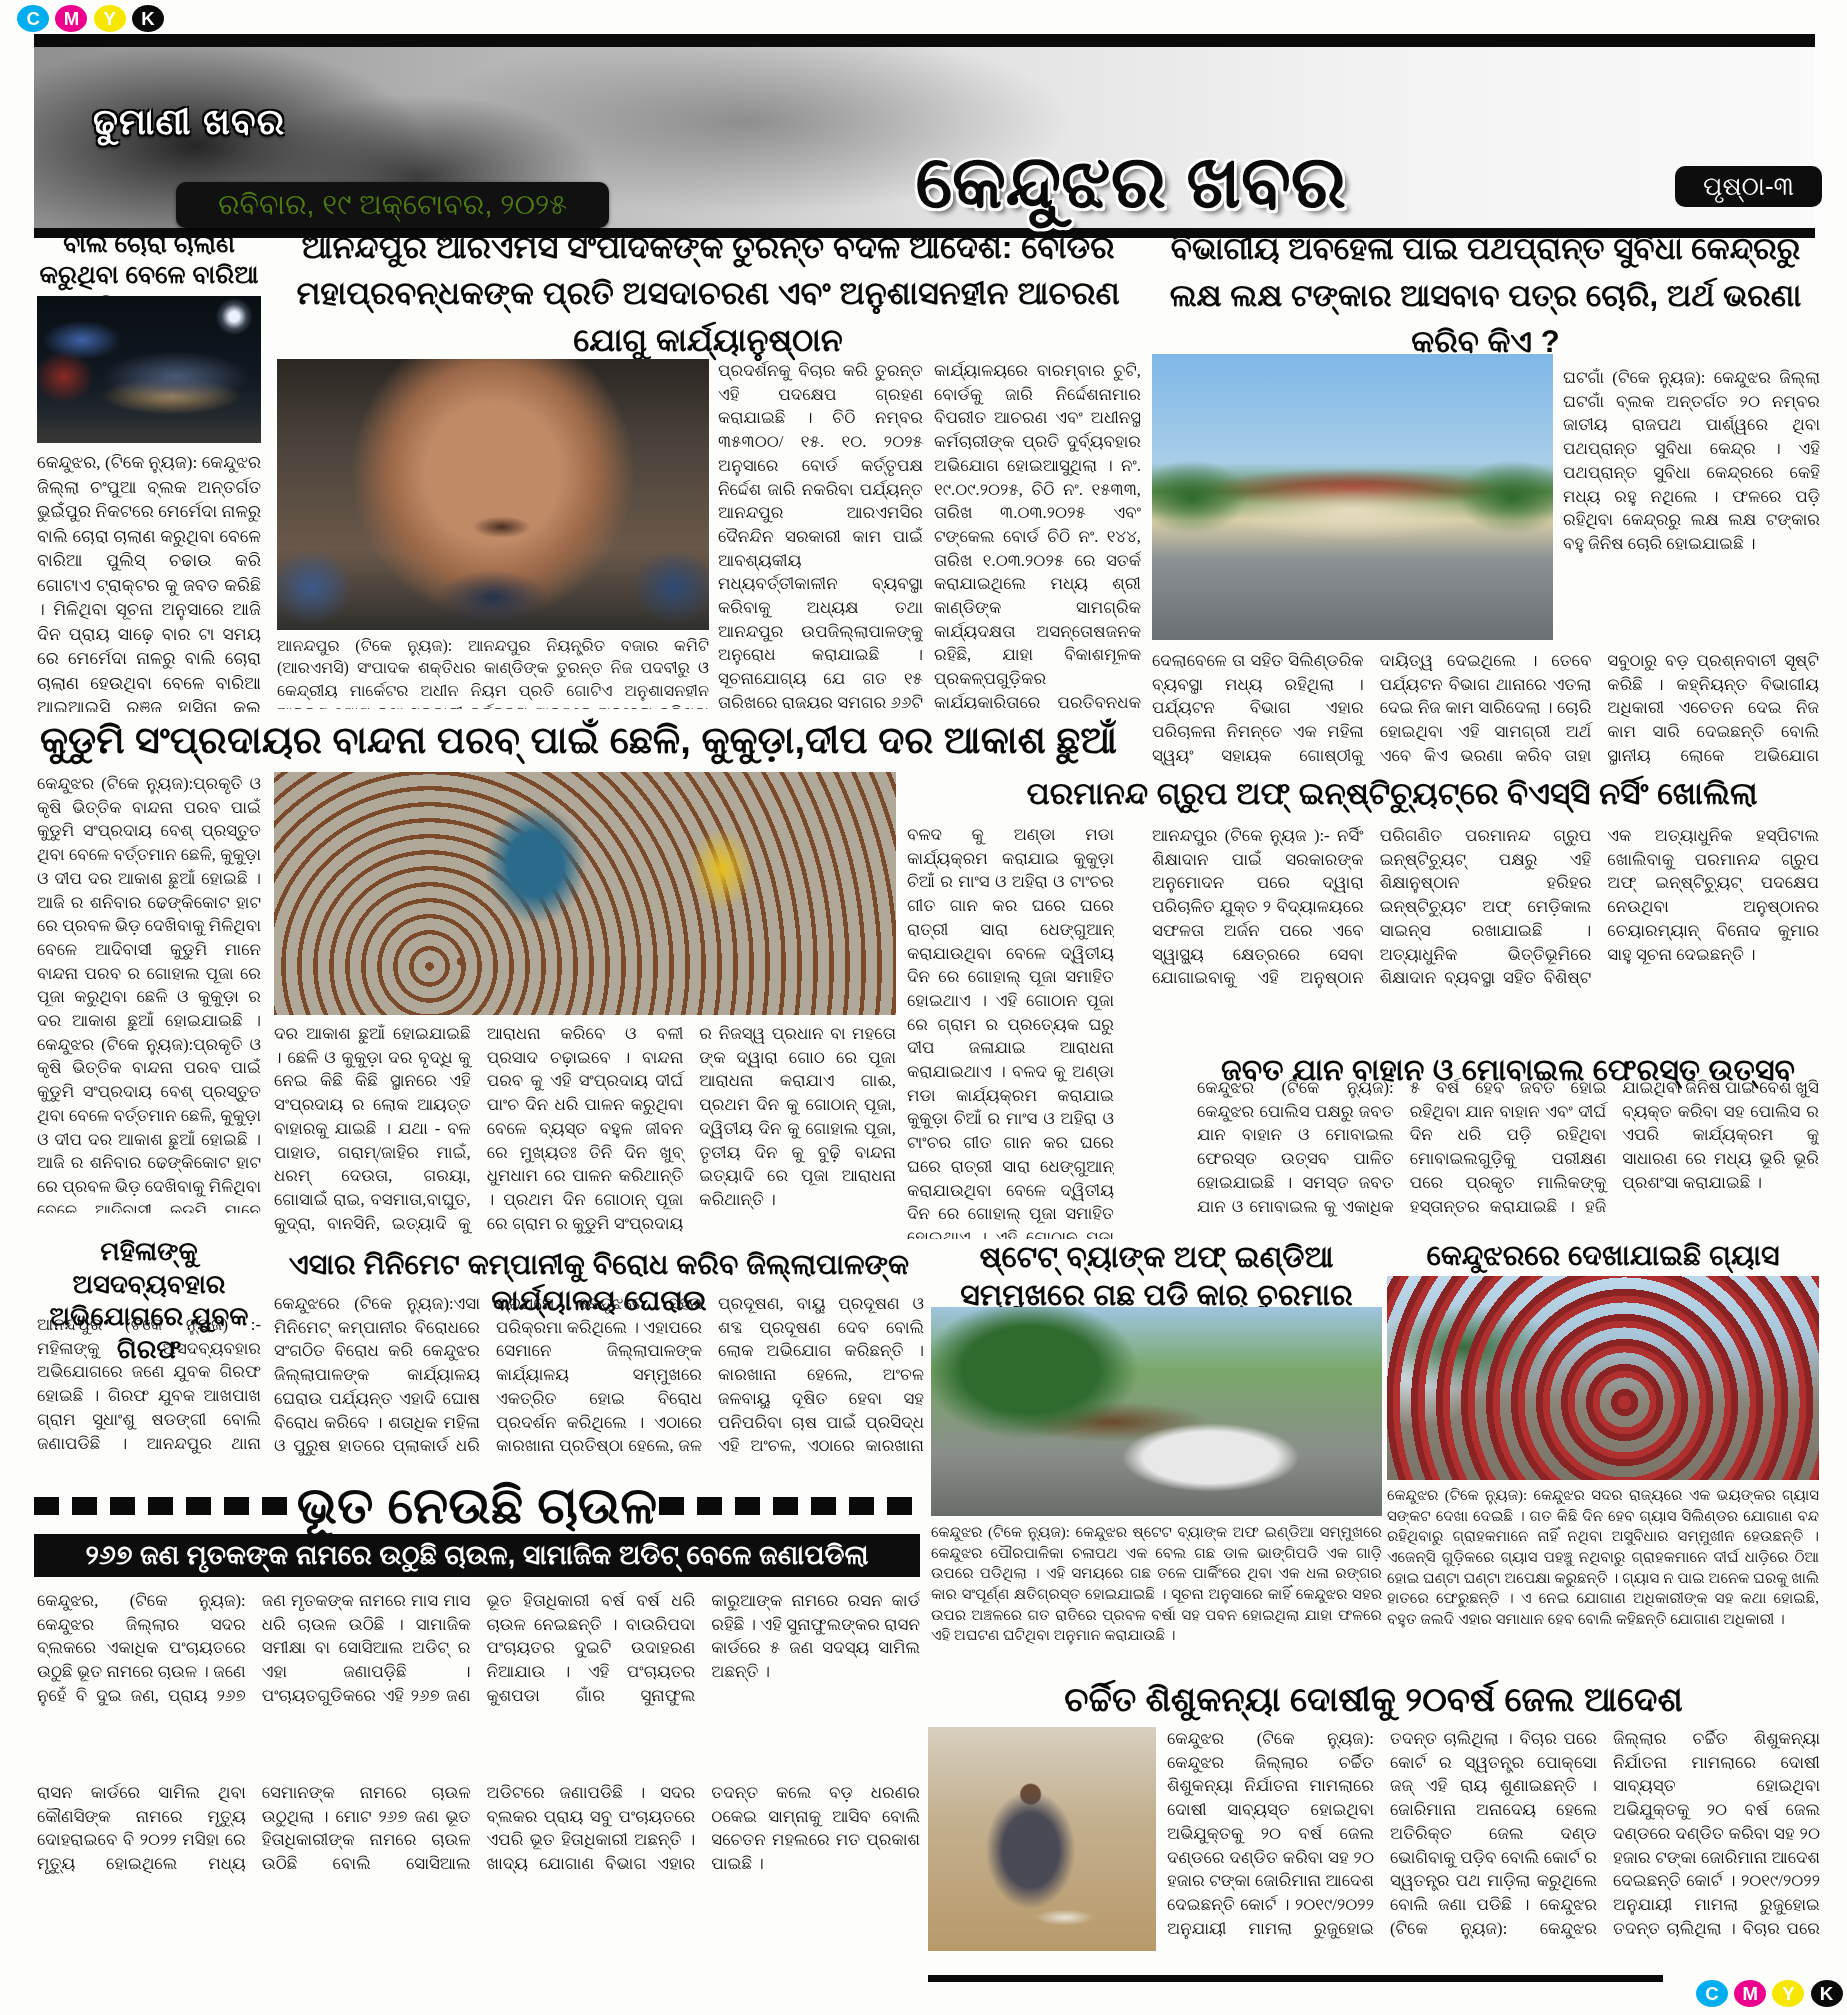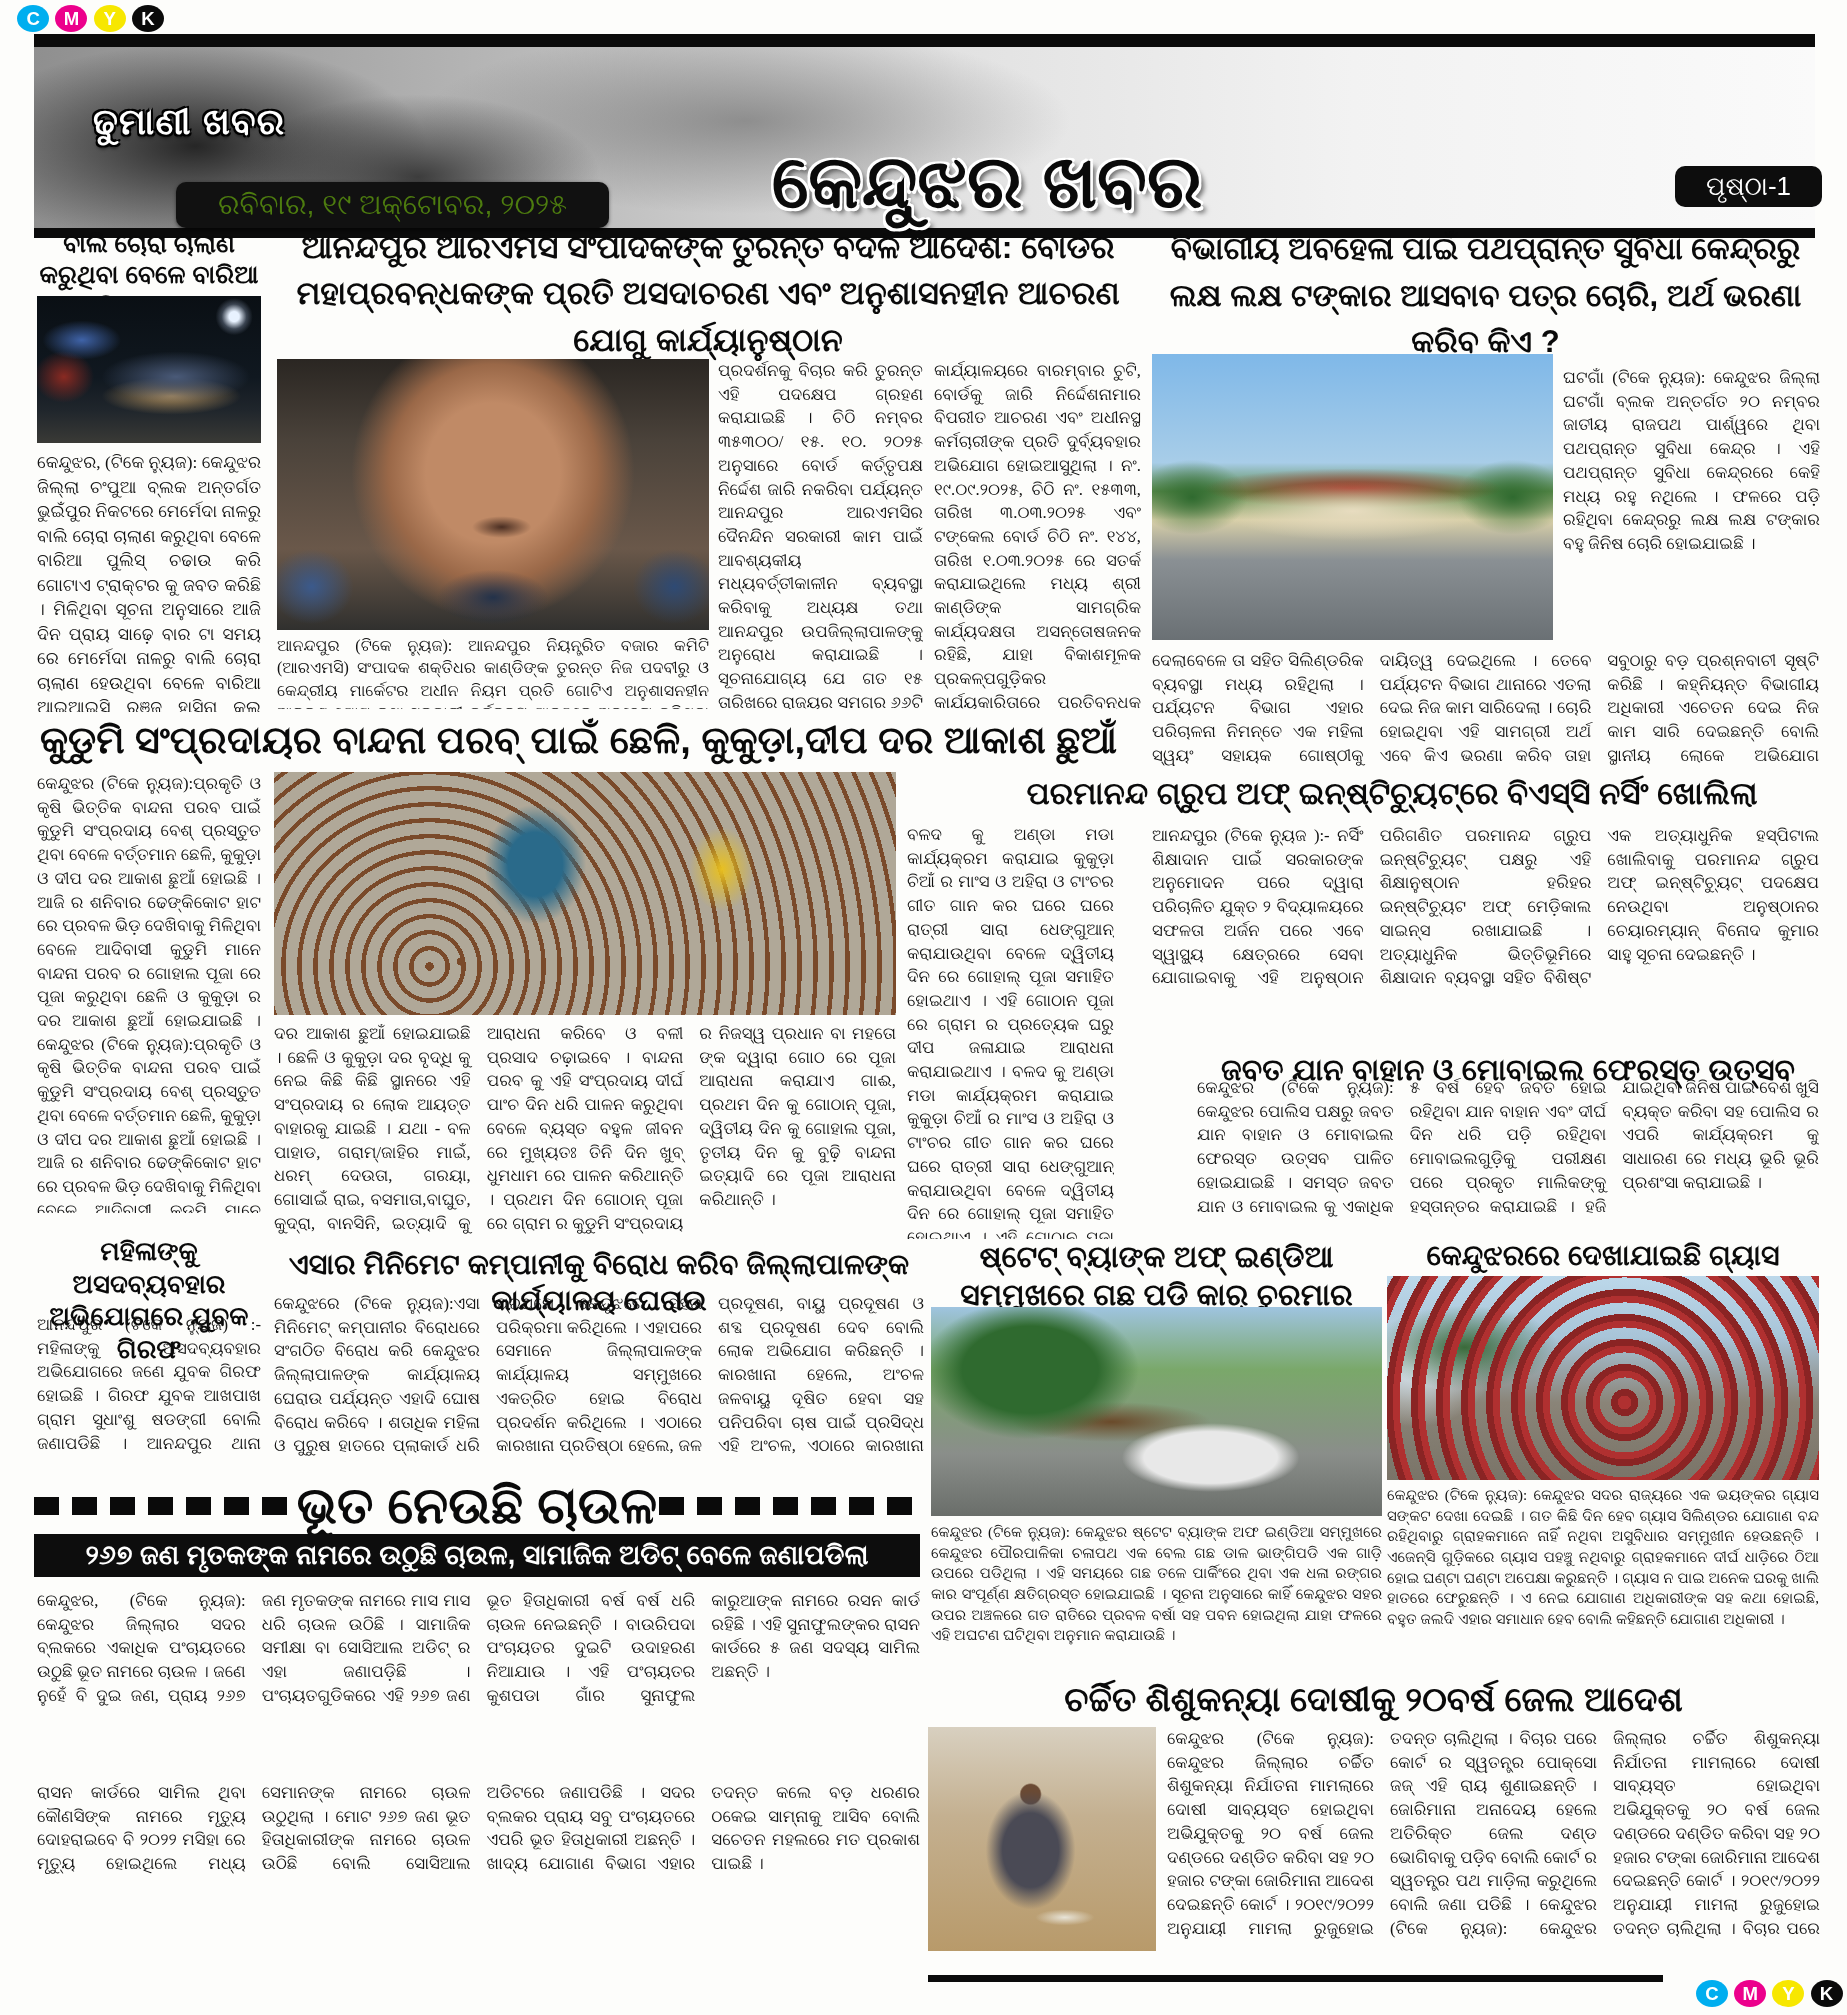--- a/index.html
+++ b/index.html
@@ -31,21 +31,21 @@
     left:59px; top:54px; font-family:"Liberation Sans",sans-serif; font-weight:bold;
     font-size:36px; color:#fff; letter-spacing:1.2px;
     text-shadow:1.9px 1.9px 0 #000,-1.9px -1.9px 0 #000,1.9px -1.9px 0 #000,-1.9px 1.9px 0 #000,0 3.1px 3.7px rgba(0,0,0,.8);
   }
   .date-box{
     left:142px; top:135px; width:433px; height:46px; background:#111; border-radius:10px;
     color:#4d7c0f; font-size:28.5px; display:flex;align-items:center;justify-content:center;
     font-family:"Liberation Sans",sans-serif; box-shadow:0 1.9px 3.7px rgba(0,0,0,.5);
   }
   .paper-title{
-    left:594px; top:93px; width:718px; text-align:center;
+    left:594px; top:93px; width:718px; text-align:right;
     font-family:"Liberation Sans",sans-serif; font-weight:bold; font-size:73px; color:#0a0a0a;
     text-shadow:2.5px 2.5px 0 #fff, -2.5px -2.5px 0 #fff, 2.5px -2.5px 0 #fff, -2.5px 2.5px 0 #fff, 5px 5px 5px rgba(0,0,0,.55);
   }
   .page-box{
     left:1641px; top:119px; width:147px; height:41px; background:#0d0d0d; border-radius:10px;
     color:#fff; font-size:26px; display:flex;align-items:center;justify-content:center;
     font-family:"Liberation Sans",sans-serif;
   }
   
   .hl{font-family:"Liberation Sans",sans-serif;font-weight:bold;text-align:center;line-height:1.25;color:#0a0a0a;}
@@ -70,21 +70,21 @@
     <span class="dot c">C</span>
     <span class="dot m">M</span>
     <span class="dot y">Y</span>
     <span class="dot k">K</span>
   </div>
 
   <div class="abs masthead">
     <div class="abs corner-logo">ଢୁମାଣୀ ଖବର</div>
     <div class="abs date-box">ରବିବାର, ୧୯ ଅକ୍ଟୋବର, ୨୦୨୫</div>
     <div class="abs paper-title">କେନ୍ଦୁଝର ଖବର</div>
-    <div class="abs page-box">ପୃଷ୍ଠା-1</div>
+    <div class="abs page-box">ପୃଷ୍ଠା-୩</div>
   </div>
 
   <div class="abs hl" style="left:34px;top:228px;width:230px;font-size:25px;">ବାଲି ଚୋରା ଚାଲାଣ କରୁଥିବା ବେଳେ ବାରିଆ ପୁଲିସ୍‌ର ଚଢାଉ</div>
   <div class="abs photo" style="left:37px;top:296px;width:224px;height:147px;background:
       radial-gradient(circle 18.6px at 88% 14%, #e8f2ff 0 5px, rgba(200,220,255,.25) 12.4px, transparent 18.6px),
       radial-gradient(ellipse 56px 28px at 20% 30%, #3f63a8, transparent 70%),
       radial-gradient(ellipse 43px 37px at 12% 55%, #8a2a22, transparent 70%),
       radial-gradient(ellipse 99px 34px at 62% 55%, #4a5a78, transparent 75%),
       radial-gradient(ellipse 93px 25px at 60% 68%, #a8895a, transparent 75%),
       linear-gradient(180deg,#0a0f14 0%,#101820 55%,#20262c 78%,#3a3a36 100%)"></div>

